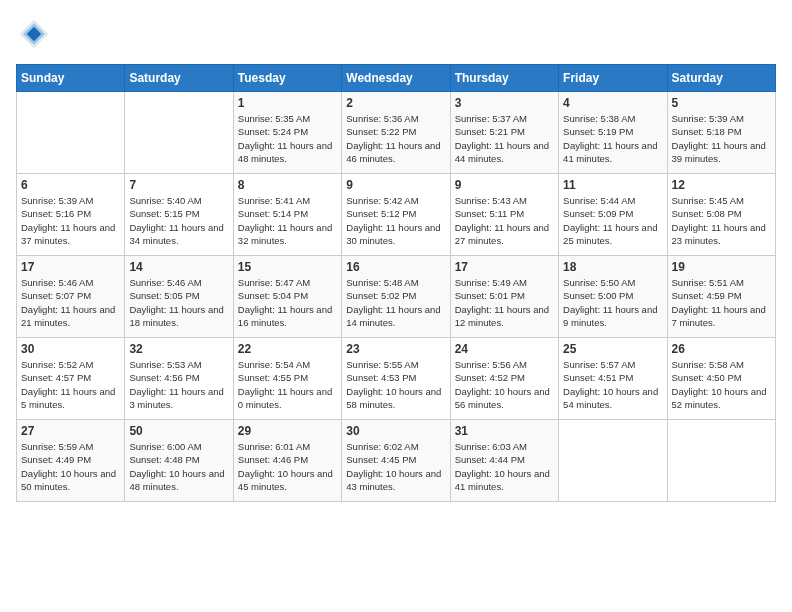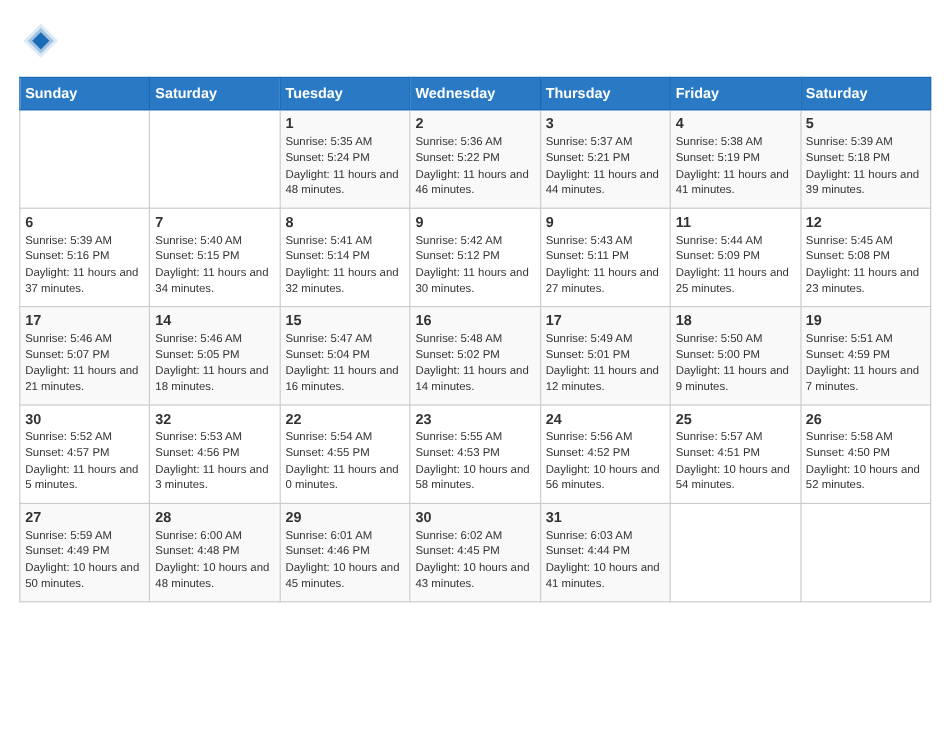--- a/index.html
+++ b/index.html
@@ -240,21 +240,21 @@
           <span class="day-number">26</span>
           <div class="day-info">Sunrise: 5:58 AM<br>Sunset: 4:50 PM<br>Daylight: 10 hours and 52 minutes.</div>
         </td>
       </tr>
       <tr>
         <td>
           <span class="day-number">27</span>
           <div class="day-info">Sunrise: 5:59 AM<br>Sunset: 4:49 PM<br>Daylight: 10 hours and 50 minutes.</div>
         </td>
         <td>
-          <span class="day-number">28</span>
+          <span class="day-number">50</span>
           <div class="day-info">Sunrise: 6:00 AM<br>Sunset: 4:48 PM<br>Daylight: 10 hours and 48 minutes.</div>
         </td>
         <td>
           <span class="day-number">29</span>
           <div class="day-info">Sunrise: 6:01 AM<br>Sunset: 4:46 PM<br>Daylight: 10 hours and 45 minutes.</div>
         </td>
         <td>
           <span class="day-number">30</span>
           <div class="day-info">Sunrise: 6:02 AM<br>Sunset: 4:45 PM<br>Daylight: 10 hours and 43 minutes.</div>
         </td>

